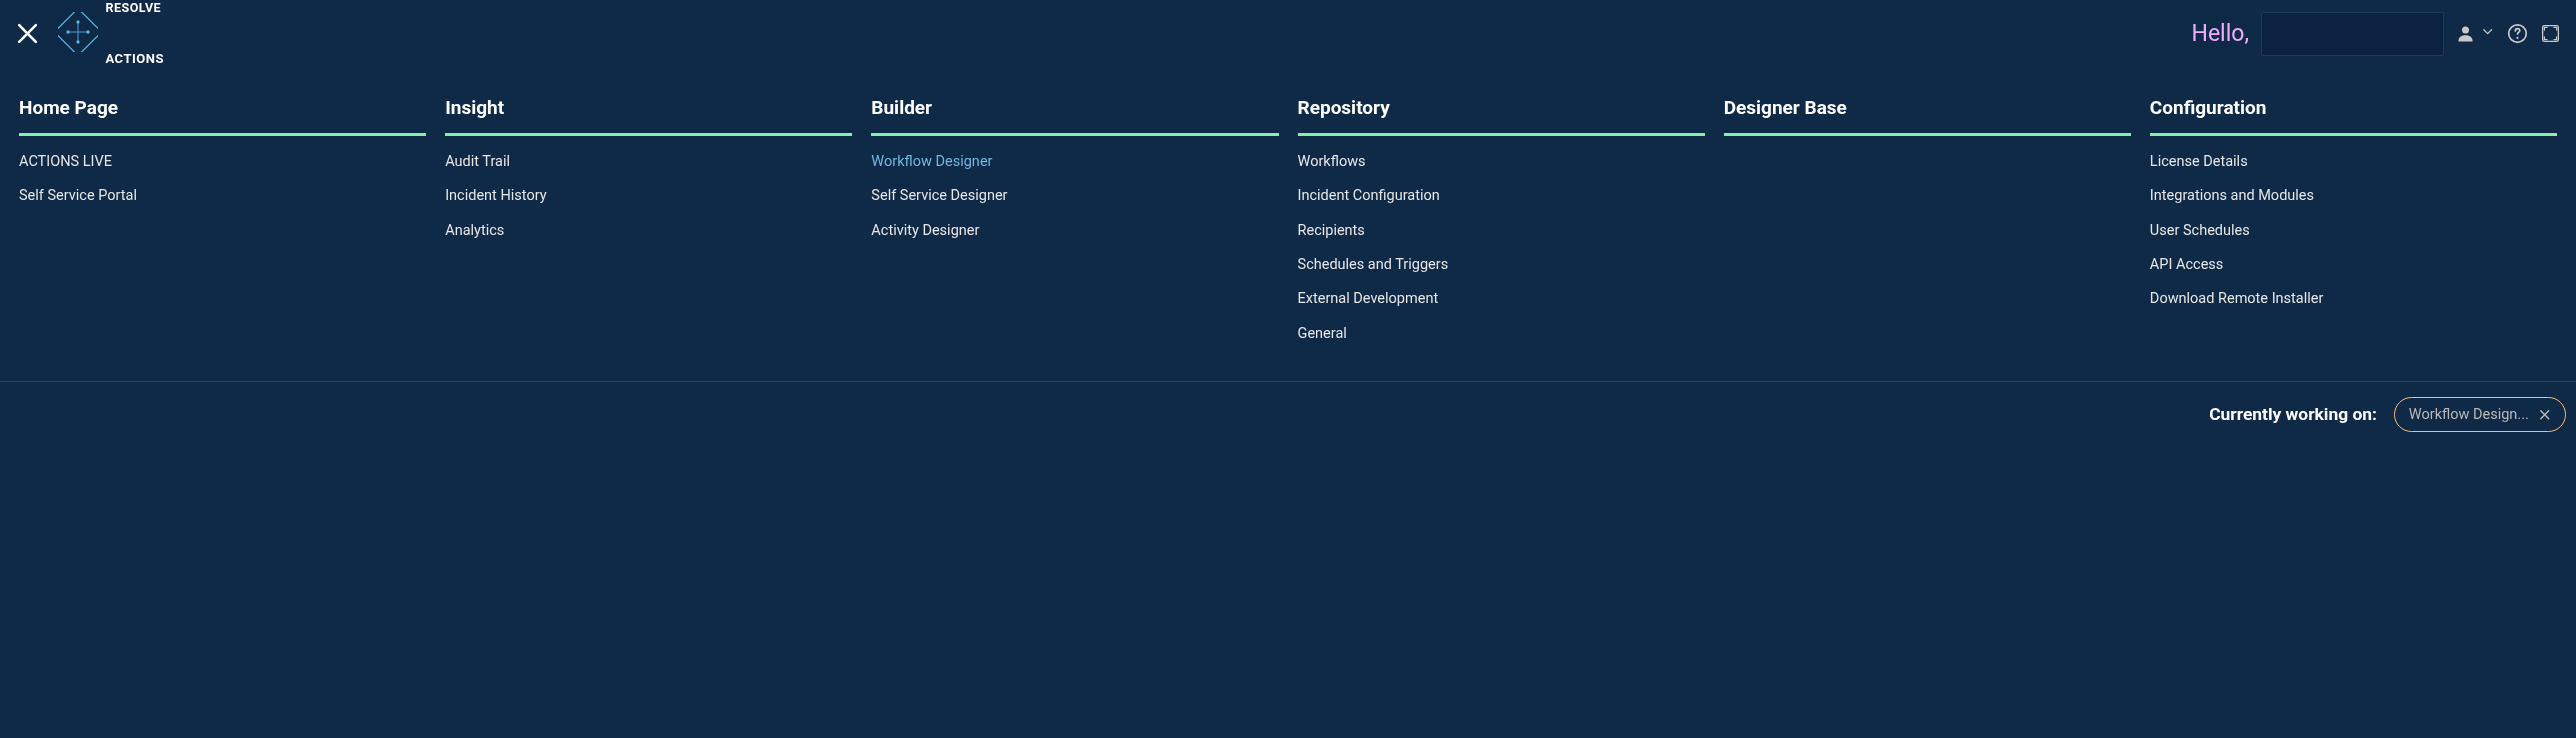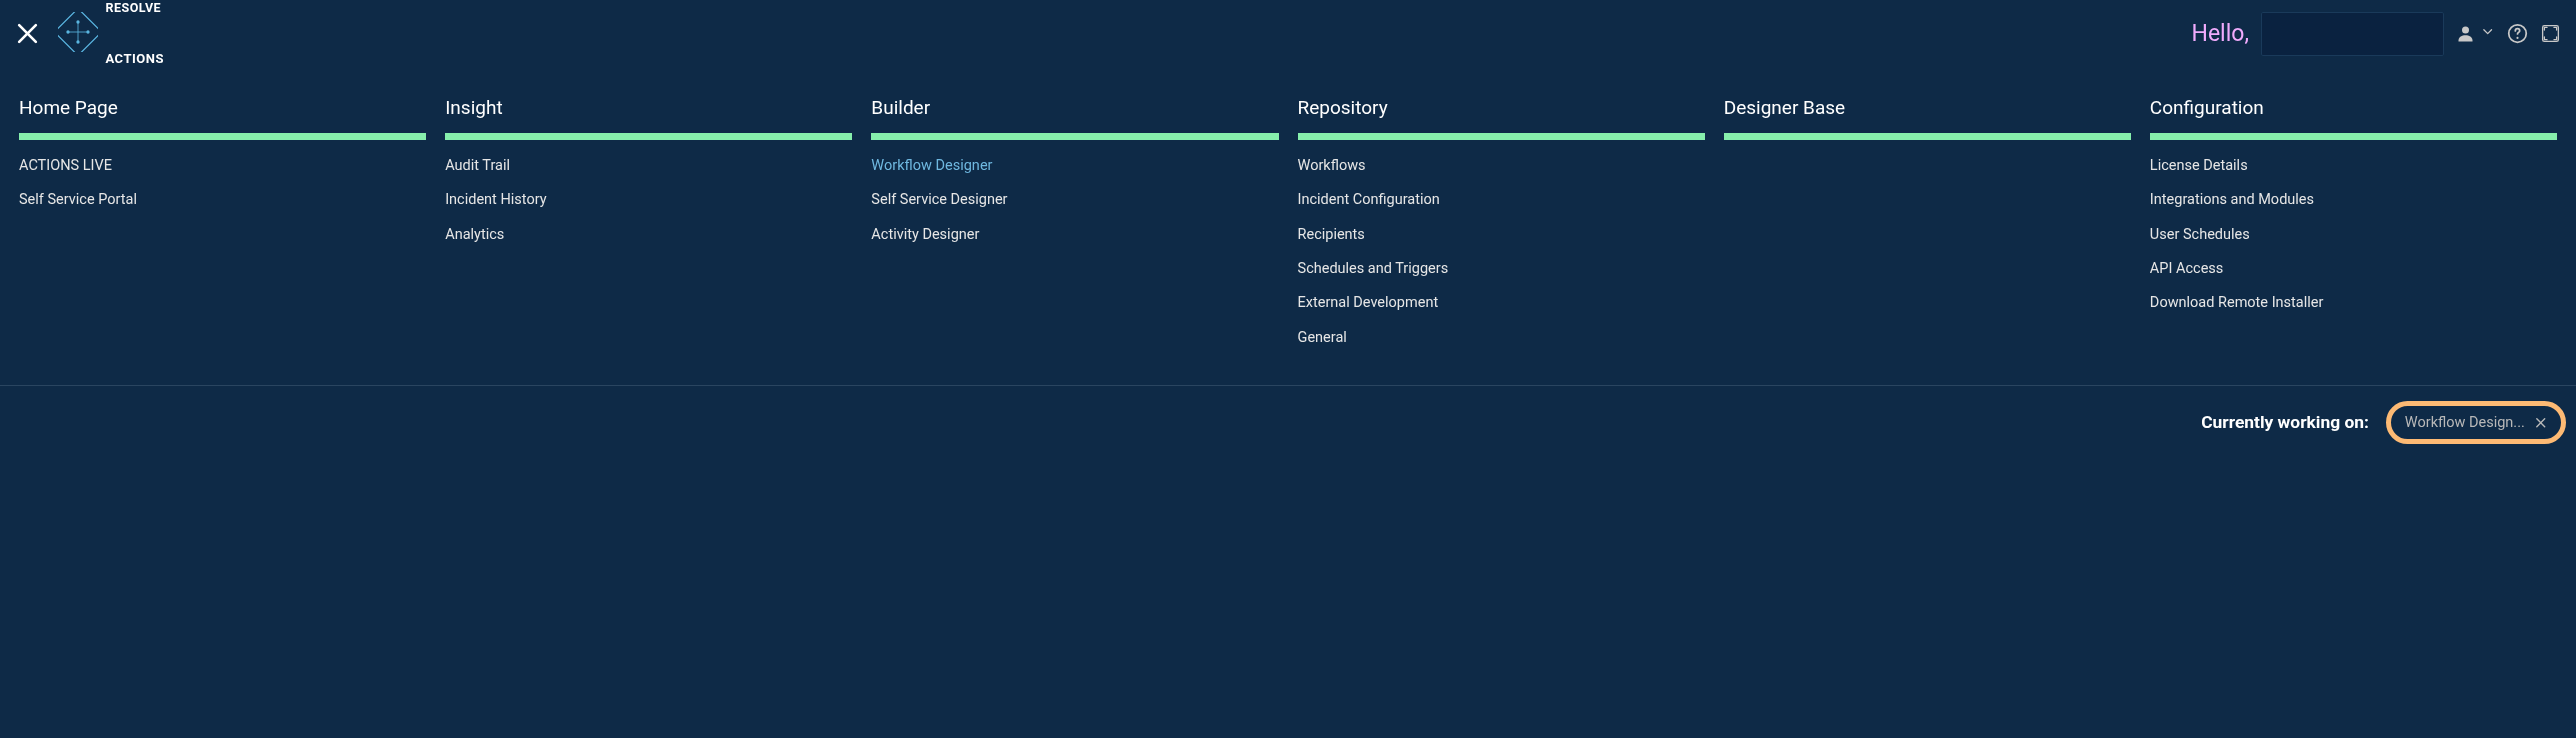--- a/index.html
+++ b/index.html
@@ -102,23 +102,23 @@
       padding: 29px 19px 39px 19px;
       gap: 19px;
       flex-wrap: wrap;
     }
     .nav-col {
       flex: 1;
       min-width: 231px;
     }
     .nav-heading {
       font-size: 19px;
-      font-weight: 400;
+      font-weight: 700;
       padding-bottom: 13.5px;
-      border-bottom: 7px solid #86efac;
+      border-bottom: 3px solid #86efac;
       margin-bottom: 17.4px;
     }
     .nav-items {
       display: flex;
       flex-direction: column;
       gap: 17.4px;
     }
     .nav-item {
       font-size: 14.5px;
       font-weight: 400;
@@ -138,21 +138,21 @@
       justify-content: flex-end;
     }
     .footer-label {
       font-size: 17.4px;
       font-weight: 700;
     }
     .chip {
       display: inline-flex;
       align-items: center;
       gap: 9.6px;
-      border: 5px solid #fdba74;
+      border: 1px solid #fdba74;
       border-radius: 963px;
       padding: 7.7px 13.5px;
       color: #b8b8b8;
       font-size: 14.5px;
       cursor: default;
     }
     .chip-label {
       max-width: 125px;
       white-space: nowrap;
       overflow: hidden;

